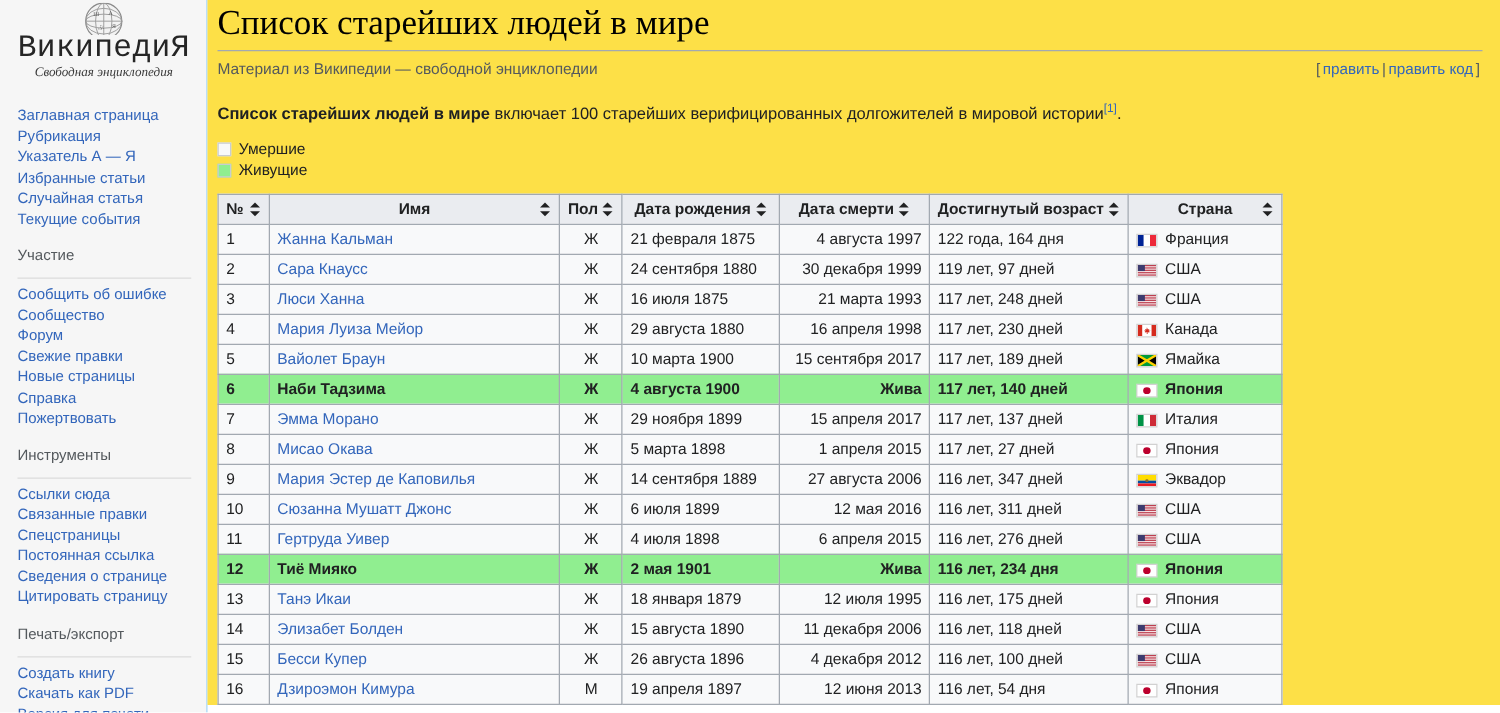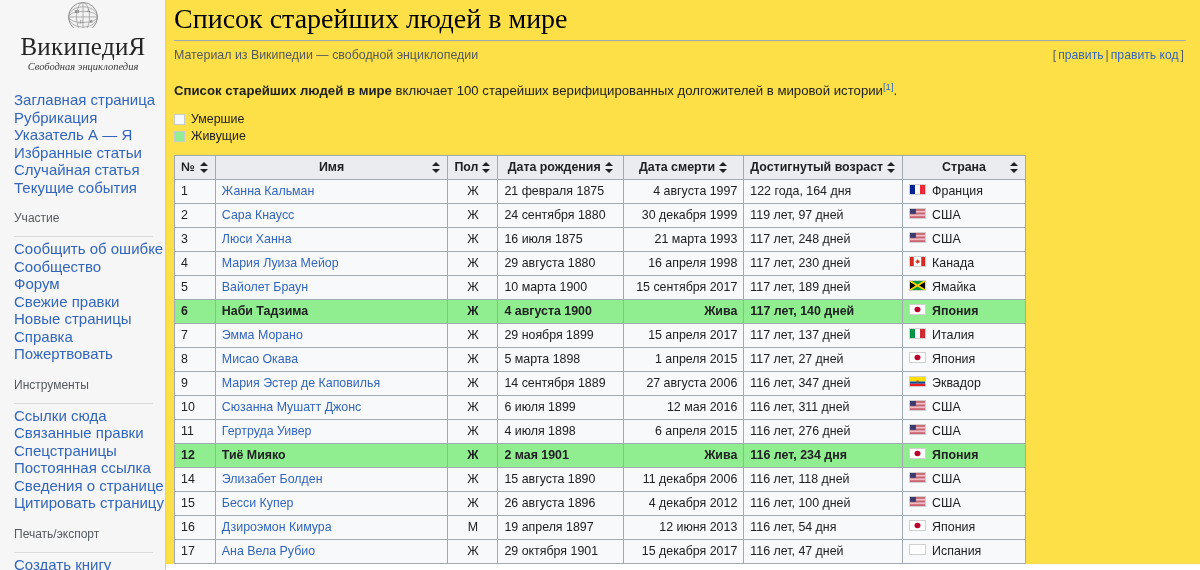--- a/index.html
+++ b/index.html
@@ -32,27 +32,26 @@
     user-select: none;
   }
   .globe {
     width: 66px; height: 26px;
     margin: 0 auto -2px auto;
     position: relative;
     overflow: hidden;
   }
   .globe svg { display: block; margin: 0 auto; }
   .wordmark {
-    font-family: Liberation Serif, serif;
+    font-family: Liberation Mono, monospace;
     font-size: 25px;
     letter-spacing: 0.3px;
     color: #252525;
     line-height: 1.05;
     white-space: nowrap;
-    margin-top: 8px;
   }
   .tagline {
     font-family: "Liberation Serif", serif;
     font-style: italic;
     font-size: 10.5px;
     color: #3a3a3a;
     margin-top: 1px;
     white-space: nowrap;
   }
 
@@ -64,21 +63,21 @@
     padding-bottom: 11px;
     border-bottom: 1px solid #dcdcdc;
     margin-right: 12px;
     margin-bottom: 4px;
   }
   .nav-list { list-style: none; margin: 0; padding: 0; }
   .nav-list li { line-height: 16.5px; }
   .nav-list a {
     color: #3366bb;
     text-decoration: none;
-    font-size: 15px;
+    font-size: 12px;
     display: inline-block;
   }
 
   
   #content {
     flex: 1;
     height: 564px;
     padding: 0 14px 0 8px;
     background: #fde047;
     position: relative;
@@ -205,21 +204,21 @@
   th.h-name { width: 246px; }
   th.h-sex { width: 40px; }
   th.h-born { width: 126px; }
   th.h-died { width: 122px; }
   th.h-age { width: 158px; }
   th.h-country { width: 126px; }
 
   td.c-name a { color: #3366bb; text-decoration: none; }
   tr.alive td.c-name a { color: #202122; }
 
-  .country-cell { display: flex; align-items: flex-start; gap: 6px; }
+  .country-cell { display: flex; align-items: flex-end; gap: 6px; }
   .flag {
     width: 17px; height: 11px;
     flex: none;
     display: inline-block;
     border: 1px solid rgba(0,0,0,0.18);
     position: relative;
     overflow: hidden;
     background: #fff;
   }
   .flag svg { display: block; width: 100%; height: 100%; }
@@ -651,20 +650,39 @@
                     <svg viewBox="0 0 30 20" preserveAspectRatio="none">
                       <rect width="30" height="20" fill="#fff"></rect>
                       <circle cx="15" cy="10" r="6" fill="#bc002d"></circle>
                     </svg>
                   </span>
                   <span class="country-name">Япония</span>
                 </span>
               </td>
             </tr>
             <tr>
+              <td class="c-num">13</td>
+              <td class="c-name"><a href="#">Танэ Икаи</a></td>
+              <td class="c-sex">Ж</td>
+              <td class="c-born">18 января 1879</td>
+              <td class="c-died">12 июля 1995</td>
+              <td class="c-age">116 лет, 175 дней</td>
+              <td class="c-country">
+                <span class="country-cell">
+                  <span class="flag">
+                    <svg viewBox="0 0 30 20" preserveAspectRatio="none">
+                      <rect width="30" height="20" fill="#fff"></rect>
+                      <circle cx="15" cy="10" r="6" fill="#bc002d"></circle>
+                    </svg>
+                  </span>
+                  <span class="country-name">Япония</span>
+                </span>
+              </td>
+            </tr>
+            <tr>
               <td class="c-num">14</td>
               <td class="c-name"><a href="#">Элизабет Болден</a></td>
               <td class="c-sex">Ж</td>
               <td class="c-born">15 августа 1890</td>
               <td class="c-died">11 декабря 2006</td>
               <td class="c-age">116 лет, 118 дней</td>
               <td class="c-country">
                 <span class="country-cell">
                   <span class="flag">
                     <svg viewBox="0 0 38 20" preserveAspectRatio="none">

